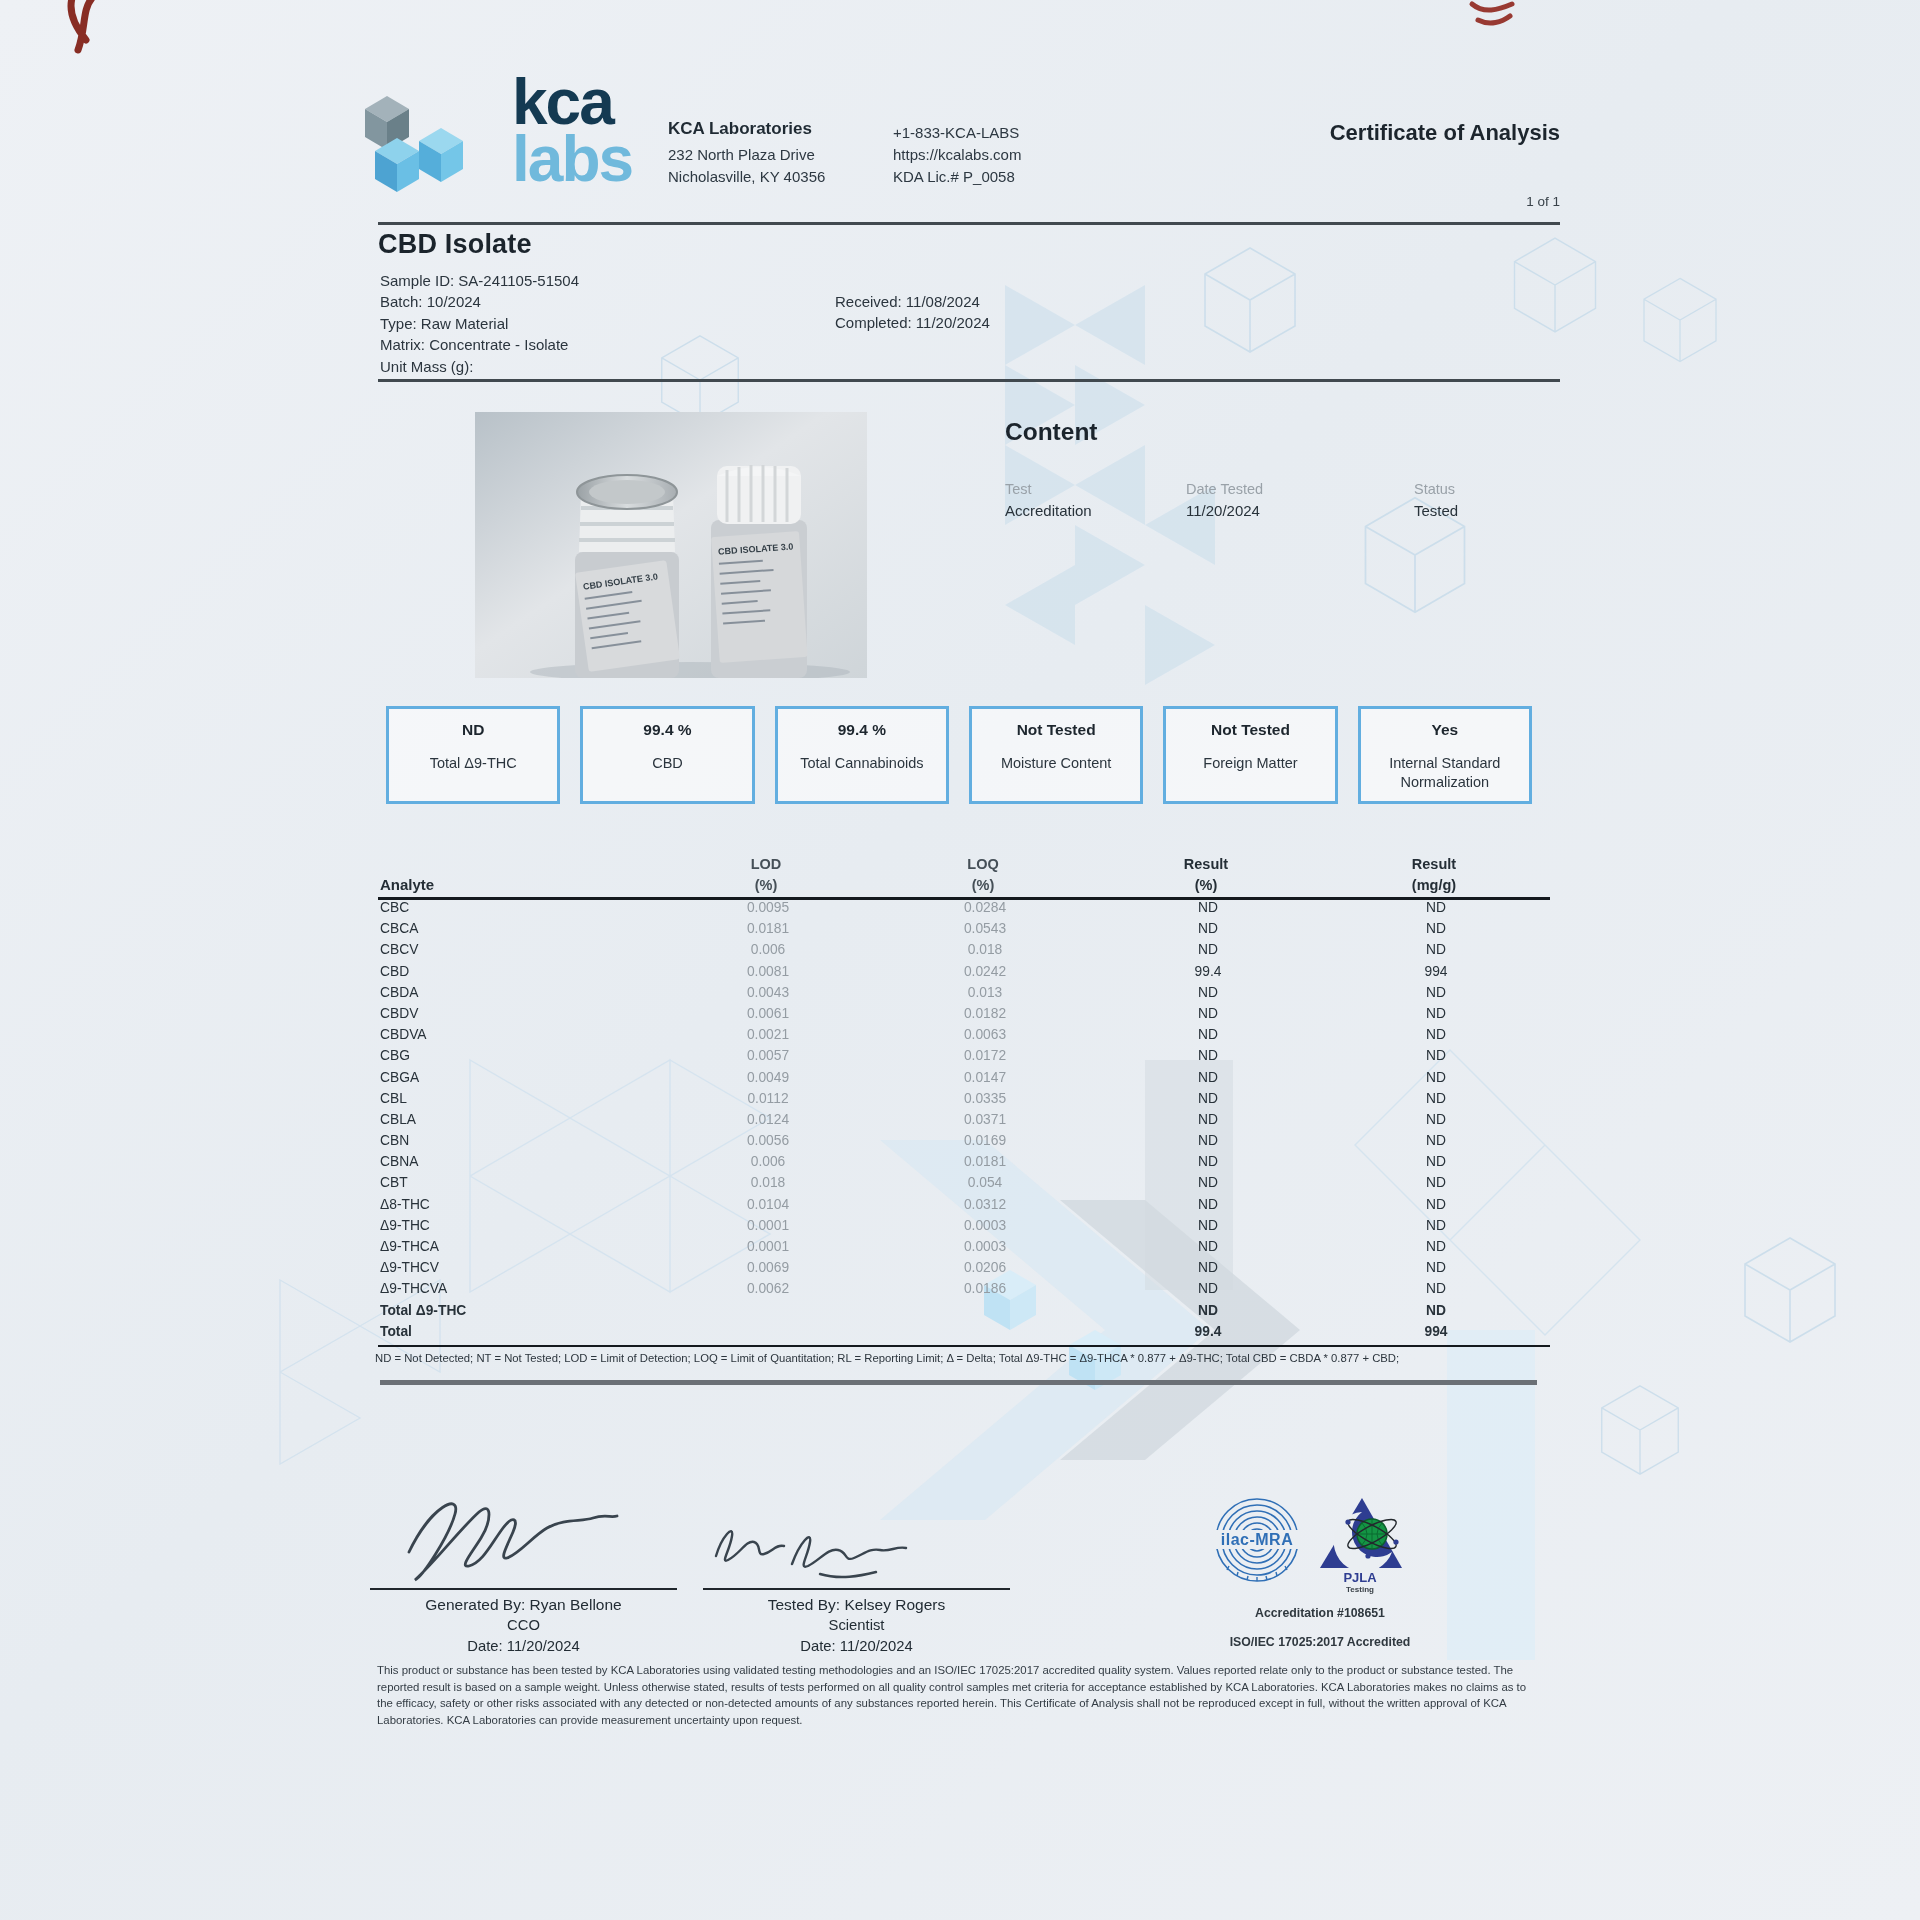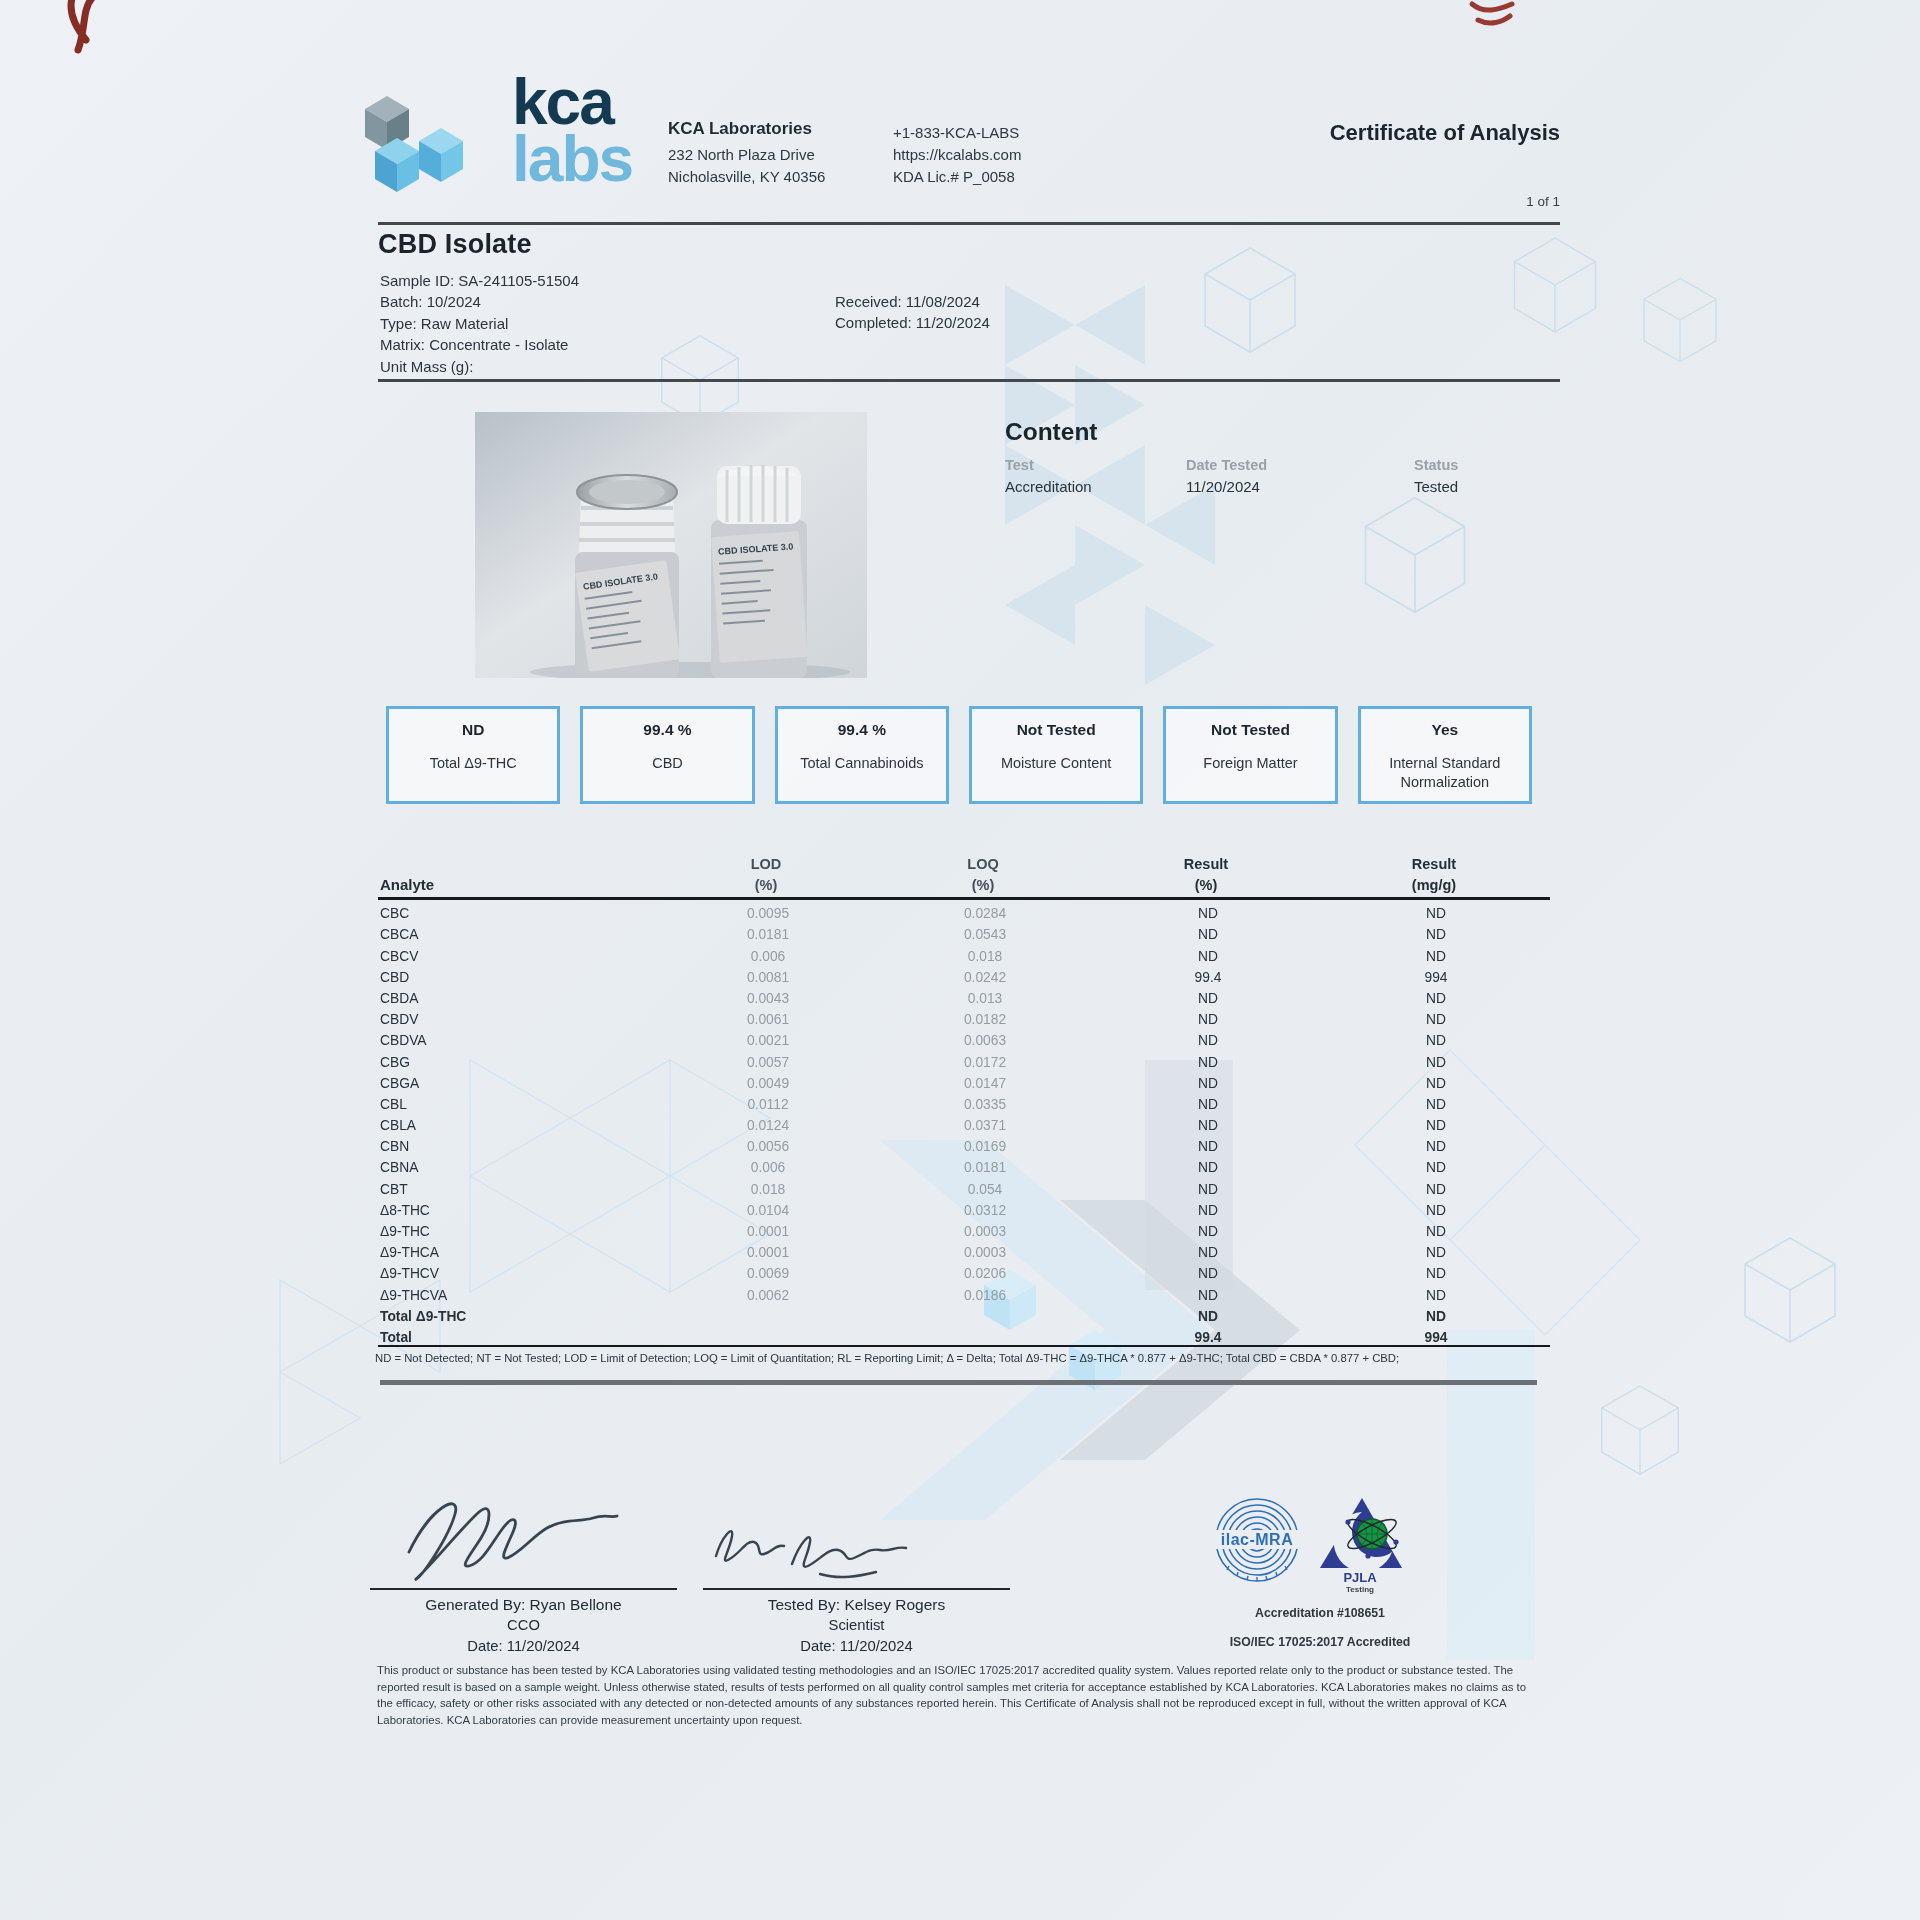--- a/index.html
+++ b/index.html
@@ -25,41 +25,41 @@
   .sample-left{left:380px;top:270px;font-size:15px;line-height:21.4px;color:#2b353e;}
   .sample-right{left:835px;top:291px;font-size:15px;line-height:21.4px;color:#2b353e;}
   
   .photo{left:475px;top:412px;width:392px;height:266px;}
   
   .summary-title{left:1005px;top:418px;font-size:24.5px;font-weight:bold;color:#1b242c;}
   .summary-cols{left:1005px;top:457px;display:flex;width:520px;}
   .sum-col{flex:0 0 auto;}
   .sum-col:nth-child(1){width:181px;}
   .sum-col:nth-child(2){width:228px;}
-  .sum-label{font-size:14.5px;font-weight:bold;color:#99a1a8;}
+  .sum-label{font-size:14.5px;font-weight:normal;color:#99a1a8;margin-top:24px;}
   .sum-value{font-size:15px;color:#28323a;margin-top:5px;}
   
   .boxes{left:386px;top:706px;width:1146px;height:98px;display:flex;gap:20px;}
   .rbox{flex:1 1 0;border:3px solid #62aee0;background:rgba(255,255,255,.55);text-align:center;padding-top:12px;box-sizing:border-box;}
   .rbox-value{font-size:15.5px;font-weight:bold;color:#1d262e;}
   .rbox-label{margin-top:15px;font-size:14.5px;color:#2b353e;line-height:1.28;padding:0 10px;}
   
   .tbl-title{left:377px;top:816px;font-size:24.5px;font-weight:bold;color:#1b242c;}
   .tbl-head{left:378px;top:852px;width:1172px;height:45px;}
   .th{position:absolute;bottom:2px;text-align:center;font-weight:bold;font-size:14.5px;line-height:1.4;color:#454f57;}
   .th-analyte{left:2px;text-align:right;font-size:15px;color:#242e36;}
   .th-lod{left:318px;width:140px;}
   .th-loq{left:535px;width:140px;}
   .th-rpct{left:758px;width:140px;color:#242e36;}
   .th-rmgg{left:986px;width:140px;color:#242e36;}
   .tline{background:#14191e;left:378px;width:1172px;height:2.5px;}
   .tline-top{top:897px;}
   .tline-bottom{top:1345px;height:2px;}
   .tbl-body{left:378px;top:900px;width:1172px;}
-  .trow{display:flex;height:21.2px;align-items:flex-end;font-size:13.8px;color:#28323a;}
+  .trow{display:flex;height:21.2px;align-items:flex-start;font-size:13.8px;color:#28323a;}
   .trow span{display:block;}
   .c-analyte{width:240px;padding-left:2px;}
   .c-lod{width:140px;margin-left:78px;text-align:center;color:#949ca3;}
   .c-loq{width:140px;margin-left:77px;text-align:center;color:#949ca3;}
   .c-rpct{width:140px;margin-left:83px;text-align:center;}
   .c-rmgg{width:140px;margin-left:88px;text-align:center;}
   .trow.bold{font-weight:bold;}
   .footnote{left:375px;top:1352px;width:1180px;font-size:11.3px;color:#2c353d;}
   .thickline{left:380px;top:1380px;width:1157px;height:5px;background:#6b7076;}
   

